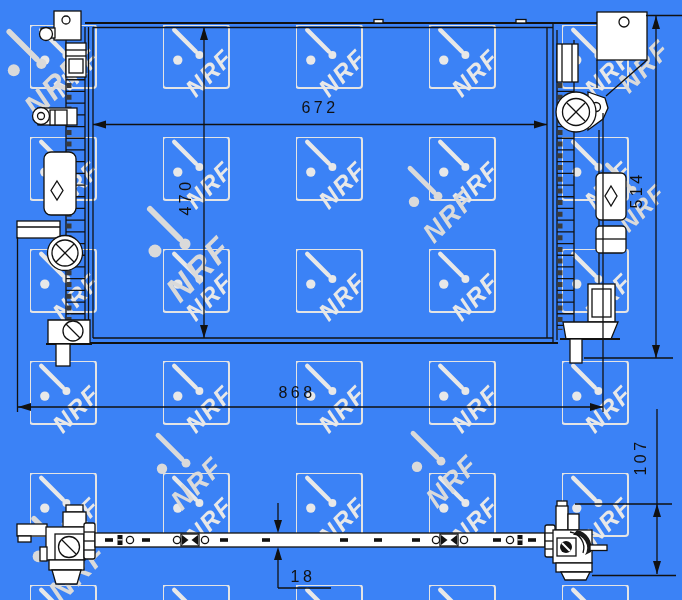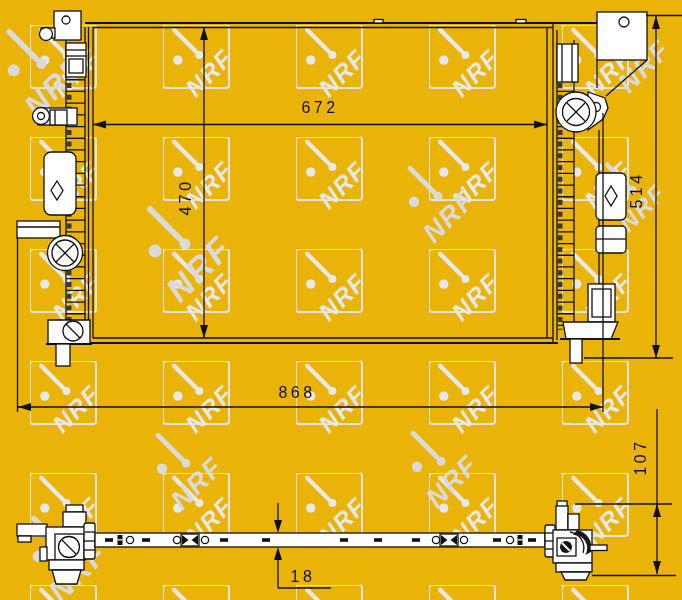--- a/index.html
+++ b/index.html
@@ -1,16 +1,16 @@
 <!DOCTYPE html>
 <html><head>
 <meta charset="utf-8">
 <style>
   html,body { margin:0; padding:0; background:#fff; }
-  .canvas { position:relative; width:682px; height:600px; background:#eab308; overflow:hidden; }
+  .canvas { position:relative; width:682px; height:600px; background:#3b82f6; overflow:hidden; }
   svg { display:block; }
   .draw { stroke:#111; fill:none; stroke-width:1.3; }
   .wf   { stroke:#111; fill:#ffffff; stroke-width:1.3; }
   .thick{ stroke:#111; stroke-width:2.2; fill:none; }
   .dim-line { stroke:#111; stroke-width:1.3; fill:none; }
   .dim-arrow { fill:#111; stroke:none; }
   .dim-label { font-family:"Liberation Sans","DejaVu Sans",sans-serif; font-size:16px;
                letter-spacing:3.5px; fill:#111; }
   .wm-text { font-family:"Liberation Sans","DejaVu Sans",sans-serif; }
 </style>

